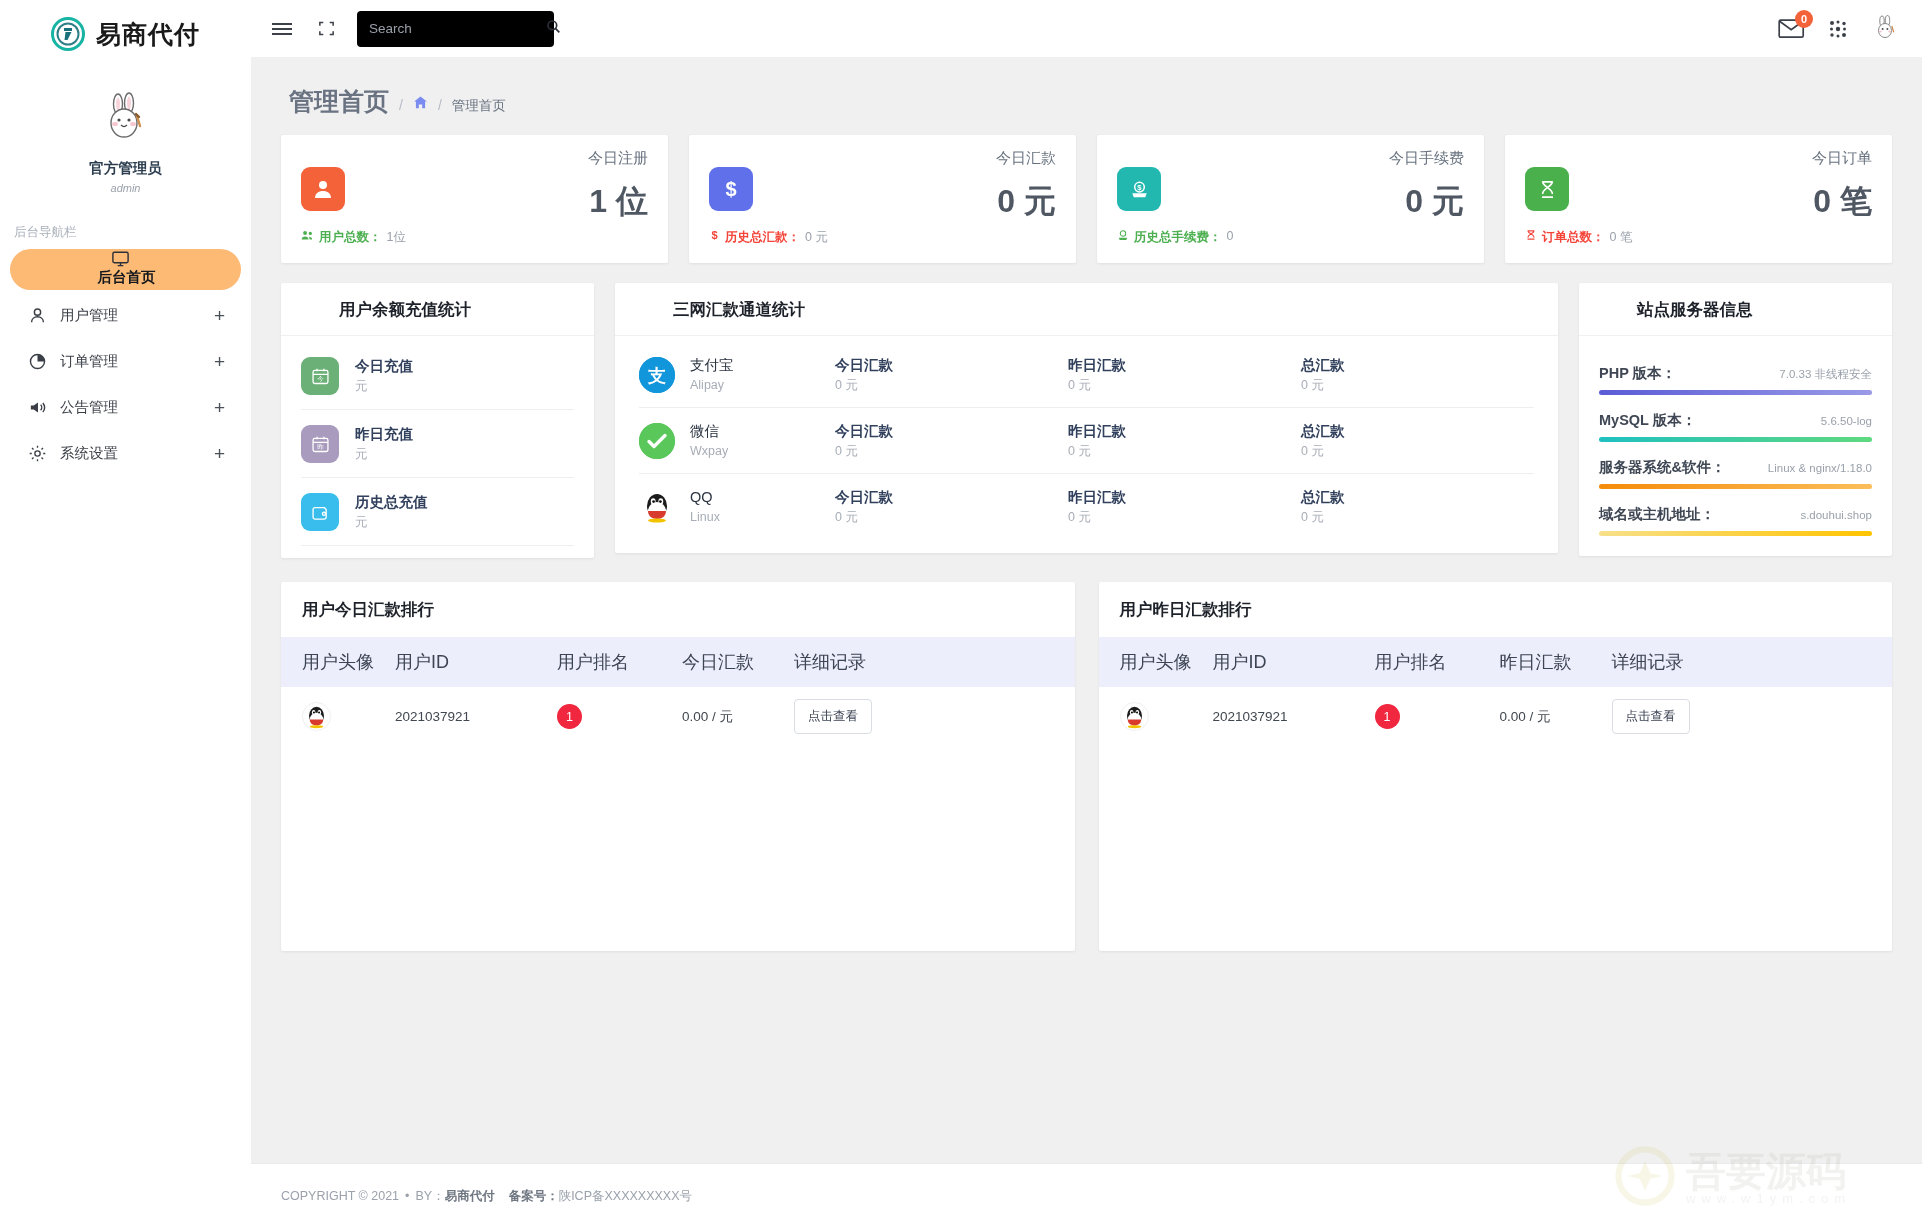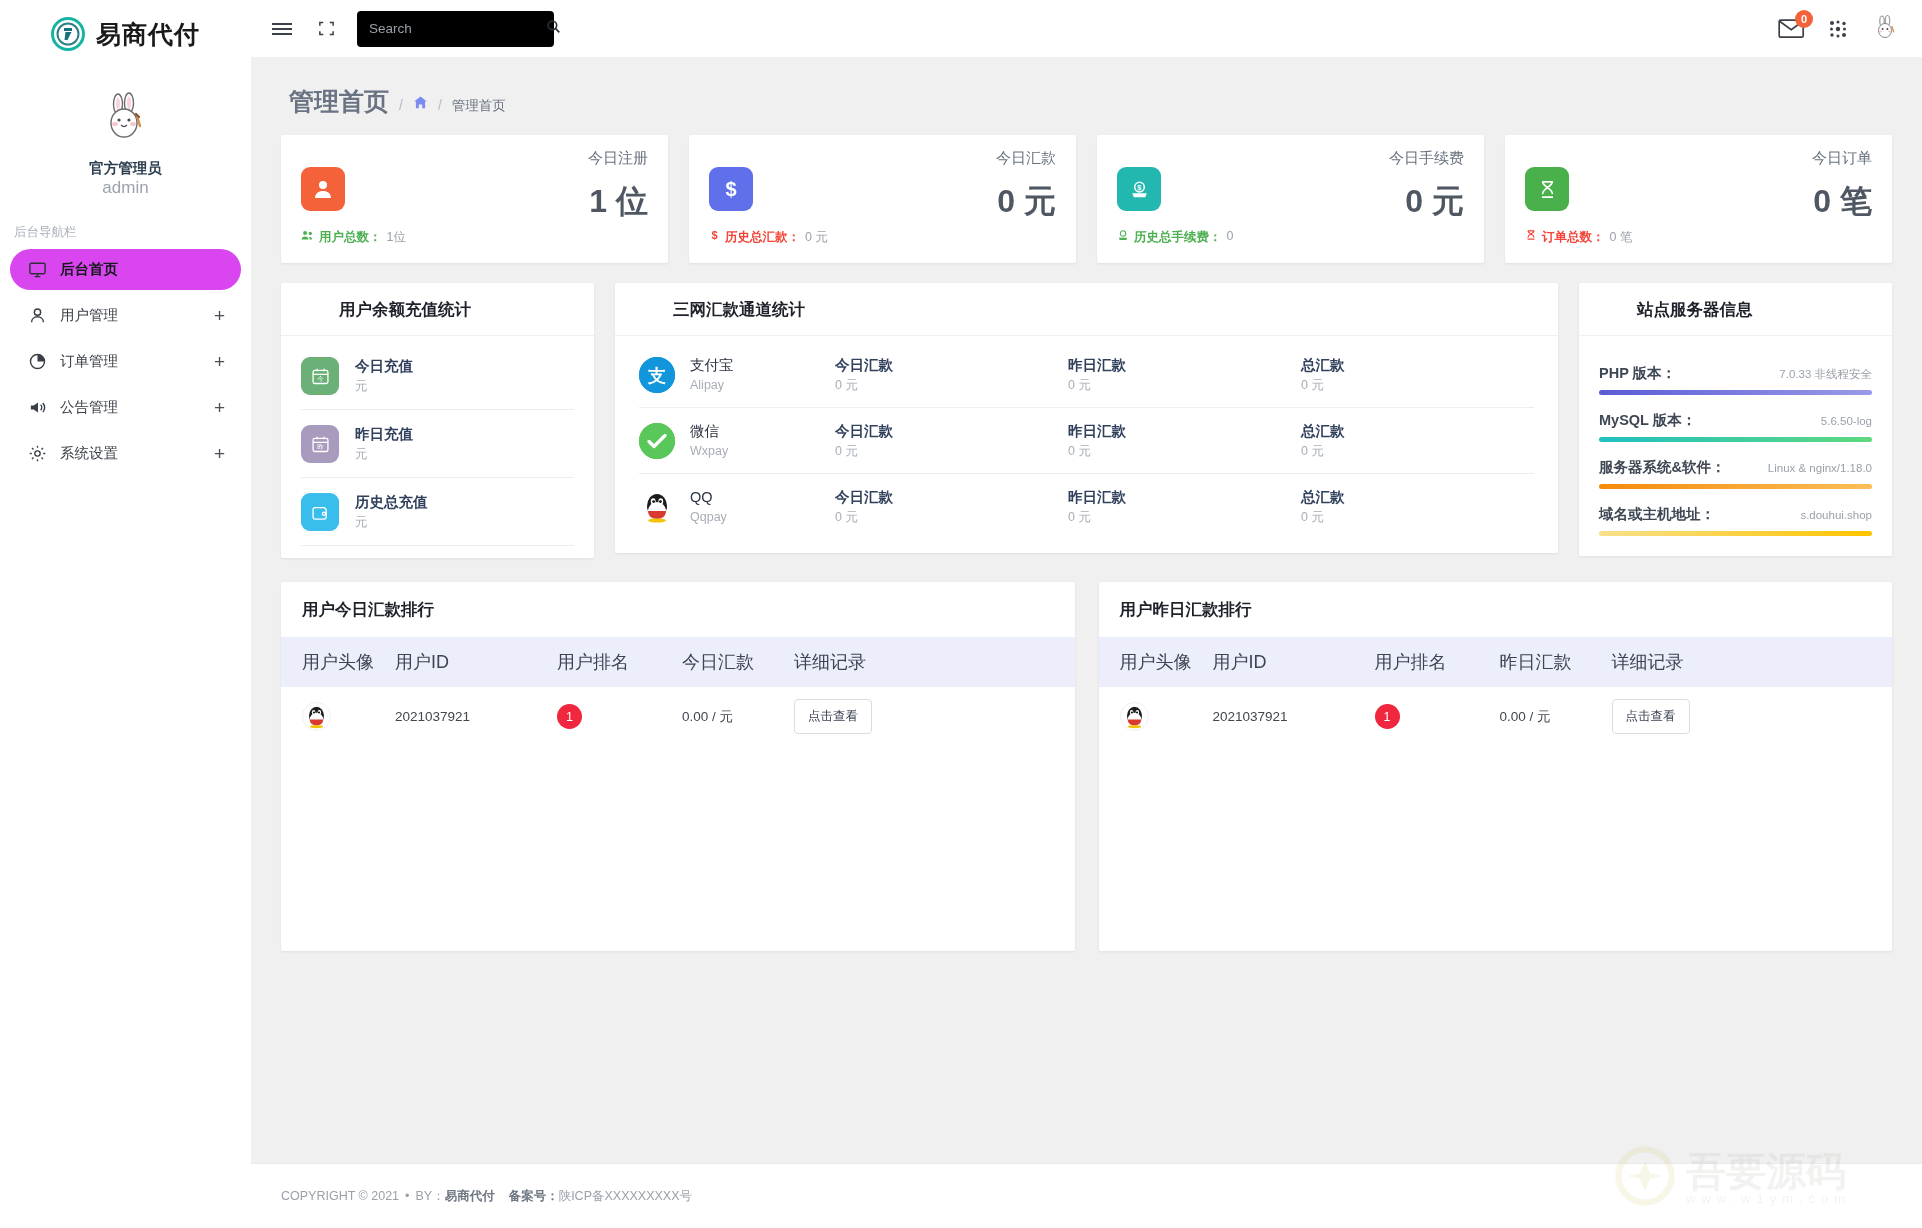--- a/index.html
+++ b/index.html
@@ -19,29 +19,29 @@
   .brand { height: 68px; display: flex; align-items: center; justify-content: center; gap: 11px; }
   .brand-logo { width: 34px; height: 34px; flex: 0 0 34px; }
   .brand-text { font-size: 25px; font-weight: bold; color: #1a1a1a; letter-spacing: 1px; }
 
   .profile { padding-top: 22px; text-align: center; }
   .avatar-big {
     width: 62px; height: 62px; margin: 0 auto 6px; border-radius: 6px;
     display: flex; align-items: center; justify-content: center;
   }
   .profile-name { font-size: 14.5px; font-weight: bold; color: #2c3e50; line-height: 20px; }
-  .profile-sub { font-size: 17px; color: #9aa2ad; line-height: 20px; }
+  .profile-sub { font-size: 11px; color: #9aa2ad; line-height: 20px; font-style: italic; }
 
   .nav-title { font-size: 12.5px; color: #a9b0ba; padding: 26px 0 8px 14px; }
   .nav { padding: 0 10px; }
   .nav-item {
     display: flex; align-items: center; height: 41px; border-radius: 21px;
     padding: 0 16px 0 18px; margin-bottom: 5px; cursor: pointer; position: relative;
   }
-  .nav-item.active { background: #d946ef; }
+  .nav-item.active { background: #fdba74; flex-direction: column; }
   .nav-ico { width: 19px; height: 19px; flex: 0 0 19px; margin-right: 13px; color: #3a3f47; display:flex; align-items:center; justify-content:center;}
   .nav-ico svg { display: block; }
   .nav-label { font-size: 14.5px; color: #3a3f47; }
   .nav-item.active .nav-label { font-weight: bold; color: #15191e; }
   .nav-plus { margin-left: auto; font-size: 19px; color: #4a5058; line-height: 1; font-weight: 300; }
 
   
   .right { flex: 1; display: flex; flex-direction: column; position: relative; background: #f0f0f0; }
 
   .topbar {
@@ -551,21 +551,21 @@
                     <ellipse cx="14.2" cy="12.5" rx="2.4" ry="3.2" fill="#fff"></ellipse>
                     <ellipse cx="21.8" cy="12.5" rx="2.4" ry="3.2" fill="#fff"></ellipse>
                     <circle cx="14.6" cy="12.6" r="1.4" fill="#111"></circle>
                       <circle cx="21.4" cy="12.6" r="1.4" fill="#111"></circle>
                     <path d="M9 22h18c0 5-4 8-9 8s-9-3-9-8z" fill="#d93a2e"></path>
                     <ellipse cx="18" cy="31.5" rx="9" ry="2" fill="#f2c300"></ellipse>
                   </svg>
                 </span>
                 <div>
                   <div class="ch-t">QQ</div>
-                  <div class="ch-s">Qqpay</div>
+                  <div class="ch-s">Linux</div>
                 </div>
               </div>
               <div class="ch-col">
                 <div class="ch-ct">今日汇款</div>
                 <div class="ch-cv">0 元</div>
               </div>
               <div class="ch-col">
                 <div class="ch-ct">昨日汇款</div>
                 <div class="ch-cv">0 元</div>
               </div>

